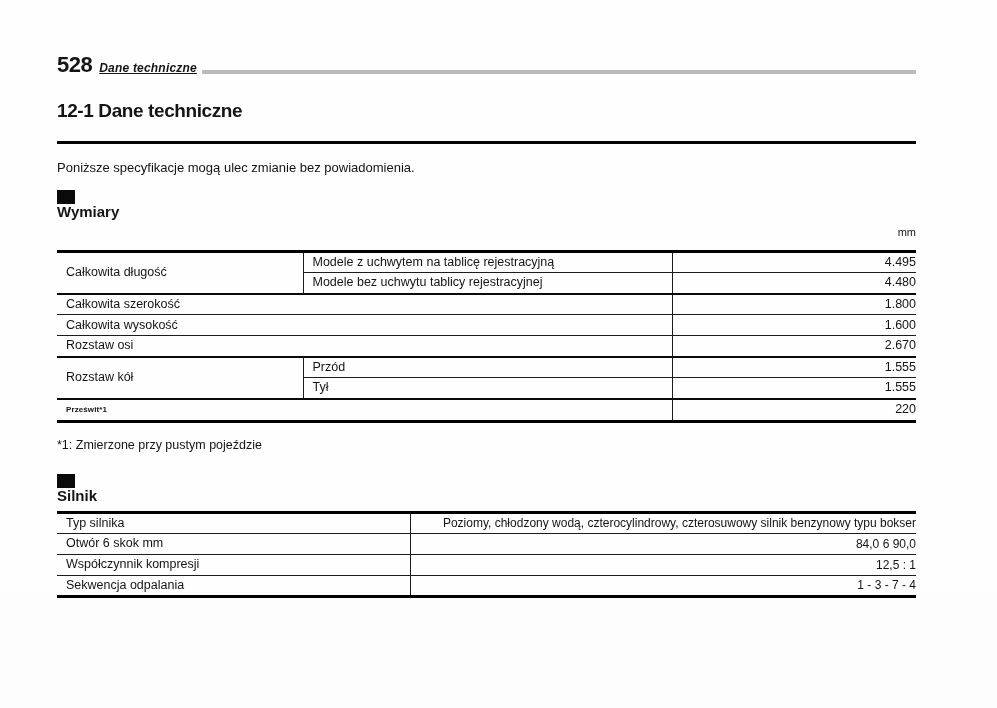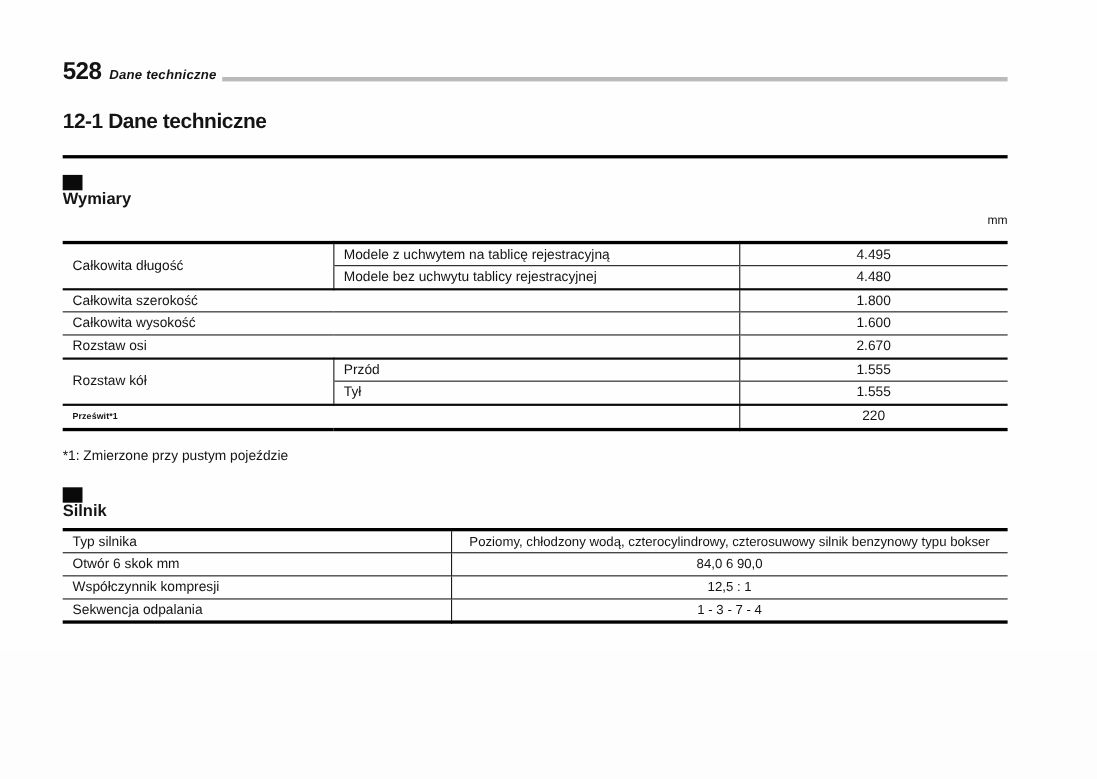--- a/index.html
+++ b/index.html
@@ -9,21 +9,21 @@
     font-family:"Liberation Sans", sans-serif;
     color:#141414;
     overflow:hidden;
   }
   .page { position:relative; width:997px; height:592px; background:#fefefe; }
   .content { position:absolute; left:57px; top:0; width:859px; }
 
   
   .page-header { display:flex; align-items:baseline; margin-top:54px; }
   .page-number { font-size:22px; font-weight:bold; line-height:1; letter-spacing:-0.5px; }
-  .chapter-title { font-size:12px; font-weight:bold; font-style:italic; margin-left:7px; letter-spacing:0.2px; }
+  .chapter-title { font-size:12px; font-weight:bold; font-style:italic; margin-left:7px; letter-spacing:0.2px;text-decoration:underline; }
   .header-rule { flex:1; height:4px; background:#b9bab9; align-self:flex-end; margin-bottom:2px; margin-left:5px; }
 
   
   h1.section-heading {
     margin:25px 0 0 0; font-size:19px; font-weight:bold; letter-spacing:-0.4px;
     line-height:1; padding-bottom:21px; border-bottom:3px solid #000;
   }
 
   .intro { margin:17px 0 0 0; font-size:13px; line-height:1.1; }
 
@@ -33,21 +33,21 @@
   .sh-eng { margin-top:21px; }
 
   .unit-label { text-align:right; font-size:11px; line-height:1; margin-top:8px; margin-bottom:2px; }
 
   table { border-collapse:collapse; width:859px; table-layout:fixed; }
   .spec-table { border-top:3px solid #000; border-bottom:3px solid #000; font-size:12.5px; }
   .spec-table td { padding:0; vertical-align:middle; line-height:1.05; }
   .spec-table tr { height:21px; }
   .spec-table td.lbl { padding-left:9px; text-align:left; }
   .spec-table td.sub { padding-left:9px; text-align:left; border-left:1px solid #1c1c1c; }
-  .spec-table td.val { text-align:center; border-left:1px solid #1c1c1c; white-space:nowrap; }
+  .spec-table td.val { text-align:right; border-left:1px solid #1c1c1c; white-space:nowrap; }
   .spec-table tr.row-line { border-bottom:1px solid #1c1c1c; }
   .spec-table tr.group-end { border-bottom:2px solid #0a0a0a; }
   .dim-table { margin-top:12px; }
   .dim-table tr.last-row { height:23px; }
   .dim-table td.small-lbl { font-size:8px; font-weight:bold; letter-spacing:0.1px; }
 
   .footnote { margin:16px 0 0 0; font-size:12.5px; line-height:1.1; }
 
   .eng-table { margin-top:8px; }
   .eng-table td.val { font-size:12px; }
@@ -60,20 +60,21 @@
   <div class="content">
 
     <div class="page-header">
       <span class="page-number">528</span>
       <span class="chapter-title">Dane techniczne</span>
       <span class="header-rule"></span>
     </div>
 
     <h1 class="section-heading">12-1 Dane techniczne</h1>
 
+    <p class="intro">Poniższe specyfikacje mogą ulec zmianie bez powiadomienia.</p>
 
     <div class="section-header sh-dim">
       <span class="bullet"></span>
       <span>Wymiary</span>
     </div>
 
     <div class="unit-label">mm</div>
 
     <table class="spec-table dim-table">
       <colgroup>

